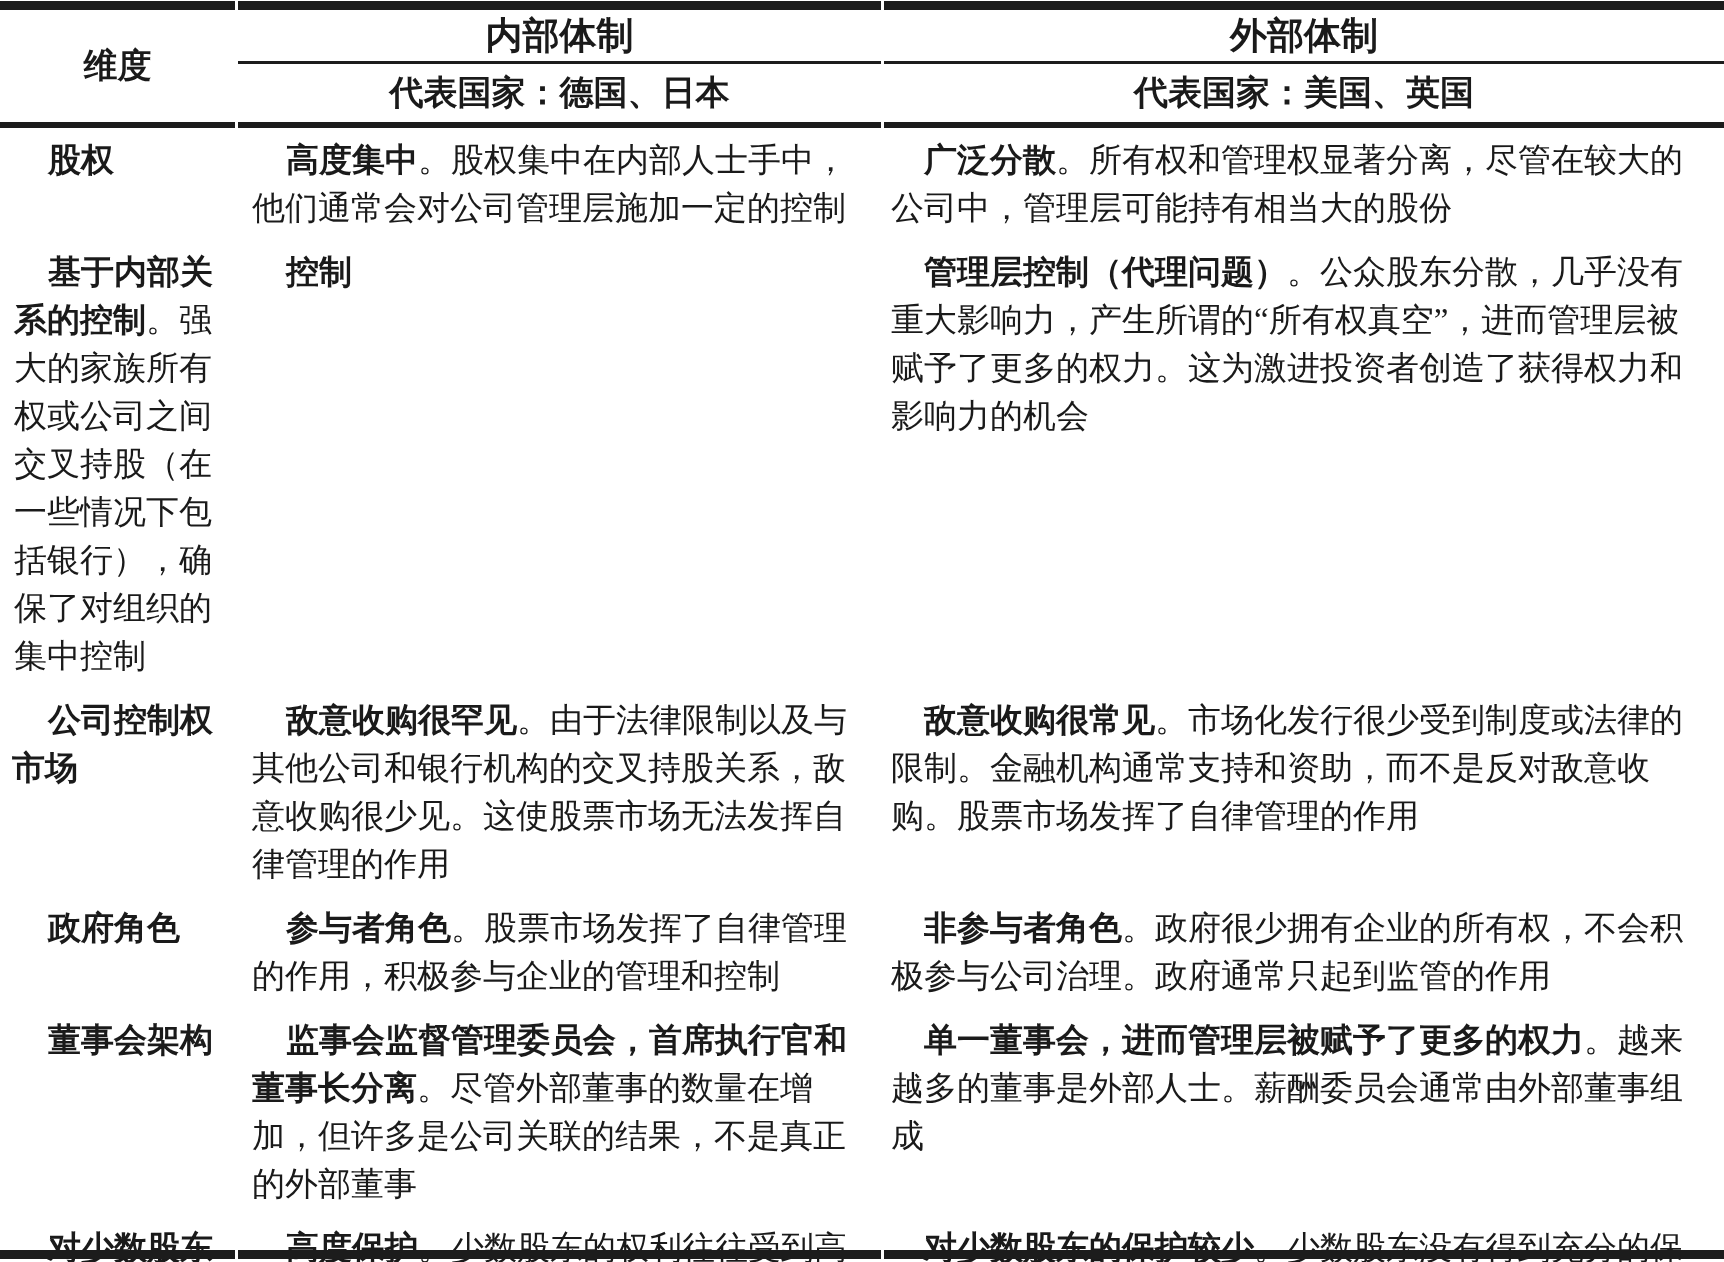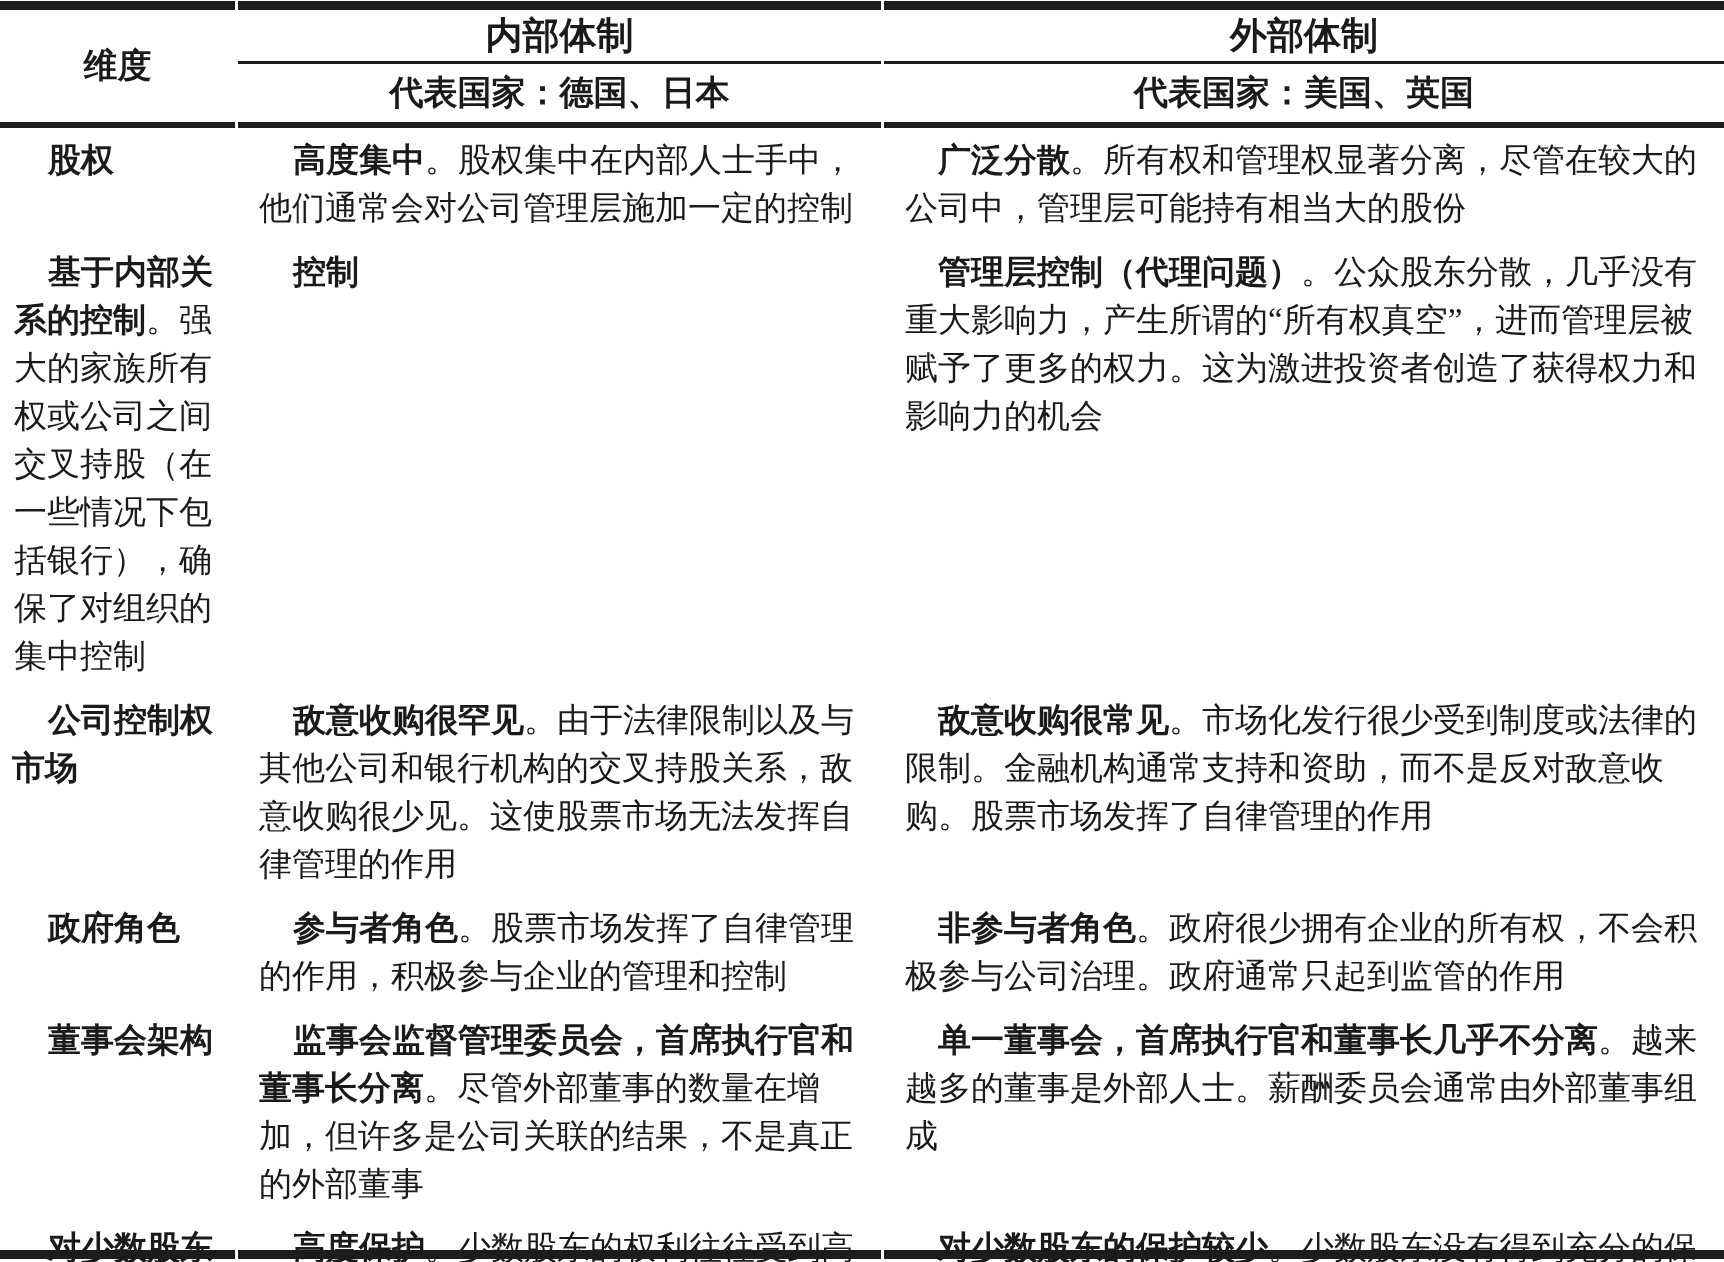--- a/index.html
+++ b/index.html
@@ -47,21 +47,21 @@
   .h-rule.c3 { grid-column:3; }
   .h-sub { grid-row:3; display:flex; align-items:center; justify-content:center; font-size:34px; }
   .h-sub.c2 { grid-column:2; }
   .h-sub.c3 { grid-column:3;font-family:Liberation Serif, serif; }
 
   
   .tbody { width:1724px; }
   .trow {
     display:grid;
     grid-template-columns:235px 643px 840px;
-    column-gap:10px;
+    column-gap:3px;
     align-items:start;
   }
   .cell {
     font-size:33px;
     line-height:48px;
     padding-top:8px; padding-bottom:8px;
     overflow-wrap:break-word;
   }
   .cell.label {
     font-family:"Liberation Sans","DejaVu Sans",sans-serif;
@@ -125,21 +125,21 @@
 
     <div class="trow">
       <div class="cell label">政府角色</div>
       <div class="cell internal"><span class="lead">参与者角色</span><span>。股票市场发挥了自律管理的作用，积极参与企业的管理和控制</span></div>
       <div class="cell external"><span class="lead">非参与者角色</span><span>。政府很少拥有企业的所有权，不会积极参与公司治理。政府通常只起到监管的作用</span></div>
     </div>
 
     <div class="trow">
       <div class="cell label">董事会架构</div>
       <div class="cell internal"><span class="lead">监事会监督管理委员会，首席执行官和董事长分离</span><span>。尽管外部董事的数量在增加，但许多是公司关联的结果，不是真正的外部董事</span></div>
-      <div class="cell external"><span class="lead">单一董事会，首席执行官和董事长几乎不分离</span><span>。越来越多的董事是外部人士。薪酬委员会通常由外部董事组成</span></div>
+      <div class="cell external"><span class="lead">单一董事会，进而管理层被赋予了更多的权力</span><span>。越来越多的董事是外部人士。薪酬委员会通常由外部董事组成</span></div>
     </div>
 
 
     <div class="trow">
       <div class="cell label">对少数股东的保护</div>
       <div class="cell internal"><span class="lead">高度保护</span><span>。少数股东的权利往往受到高度保护，这确保了对大股东利益和控制权的制衡</span></div>
       <div class="cell external"><span class="lead">对少数股东的保护较少</span><span>。少数股东没有得到充分的保护。除积极参与的激进投资者外，不满意的股东会退出</span></div>
     </div>
 
   </div>

